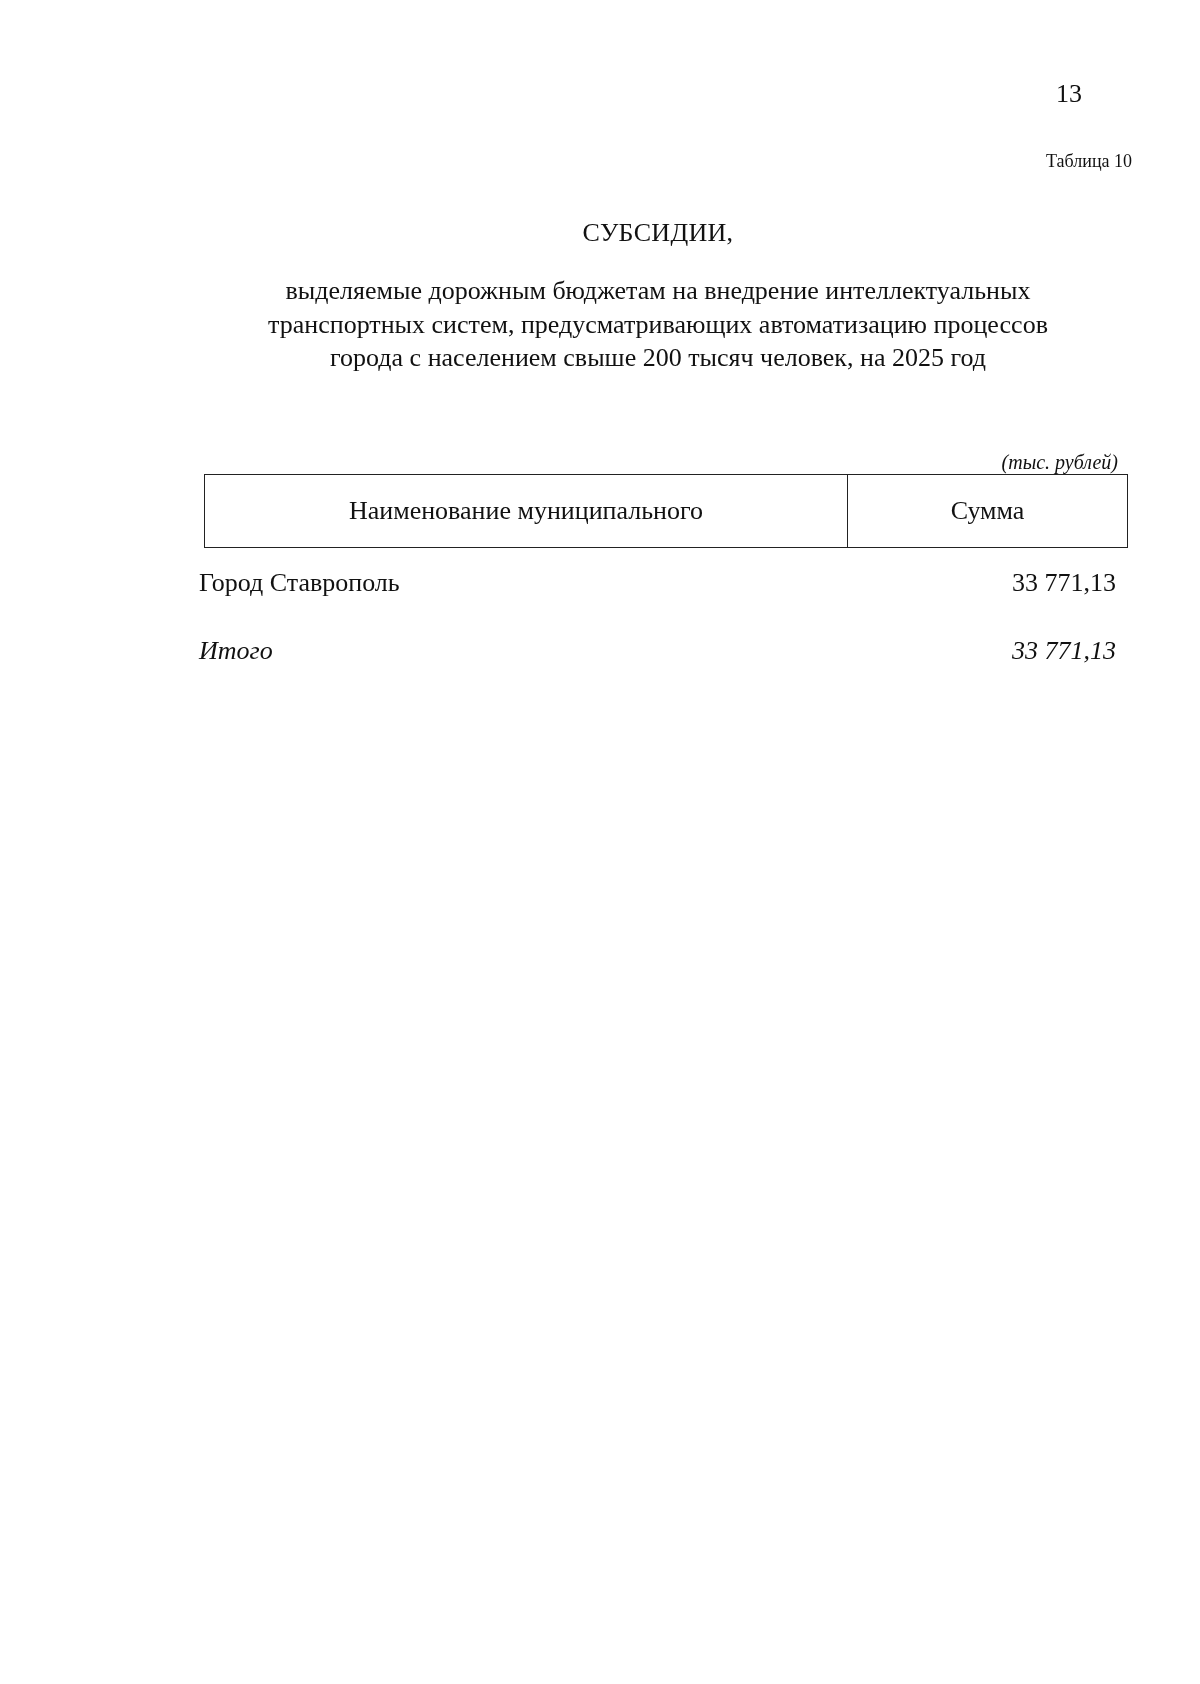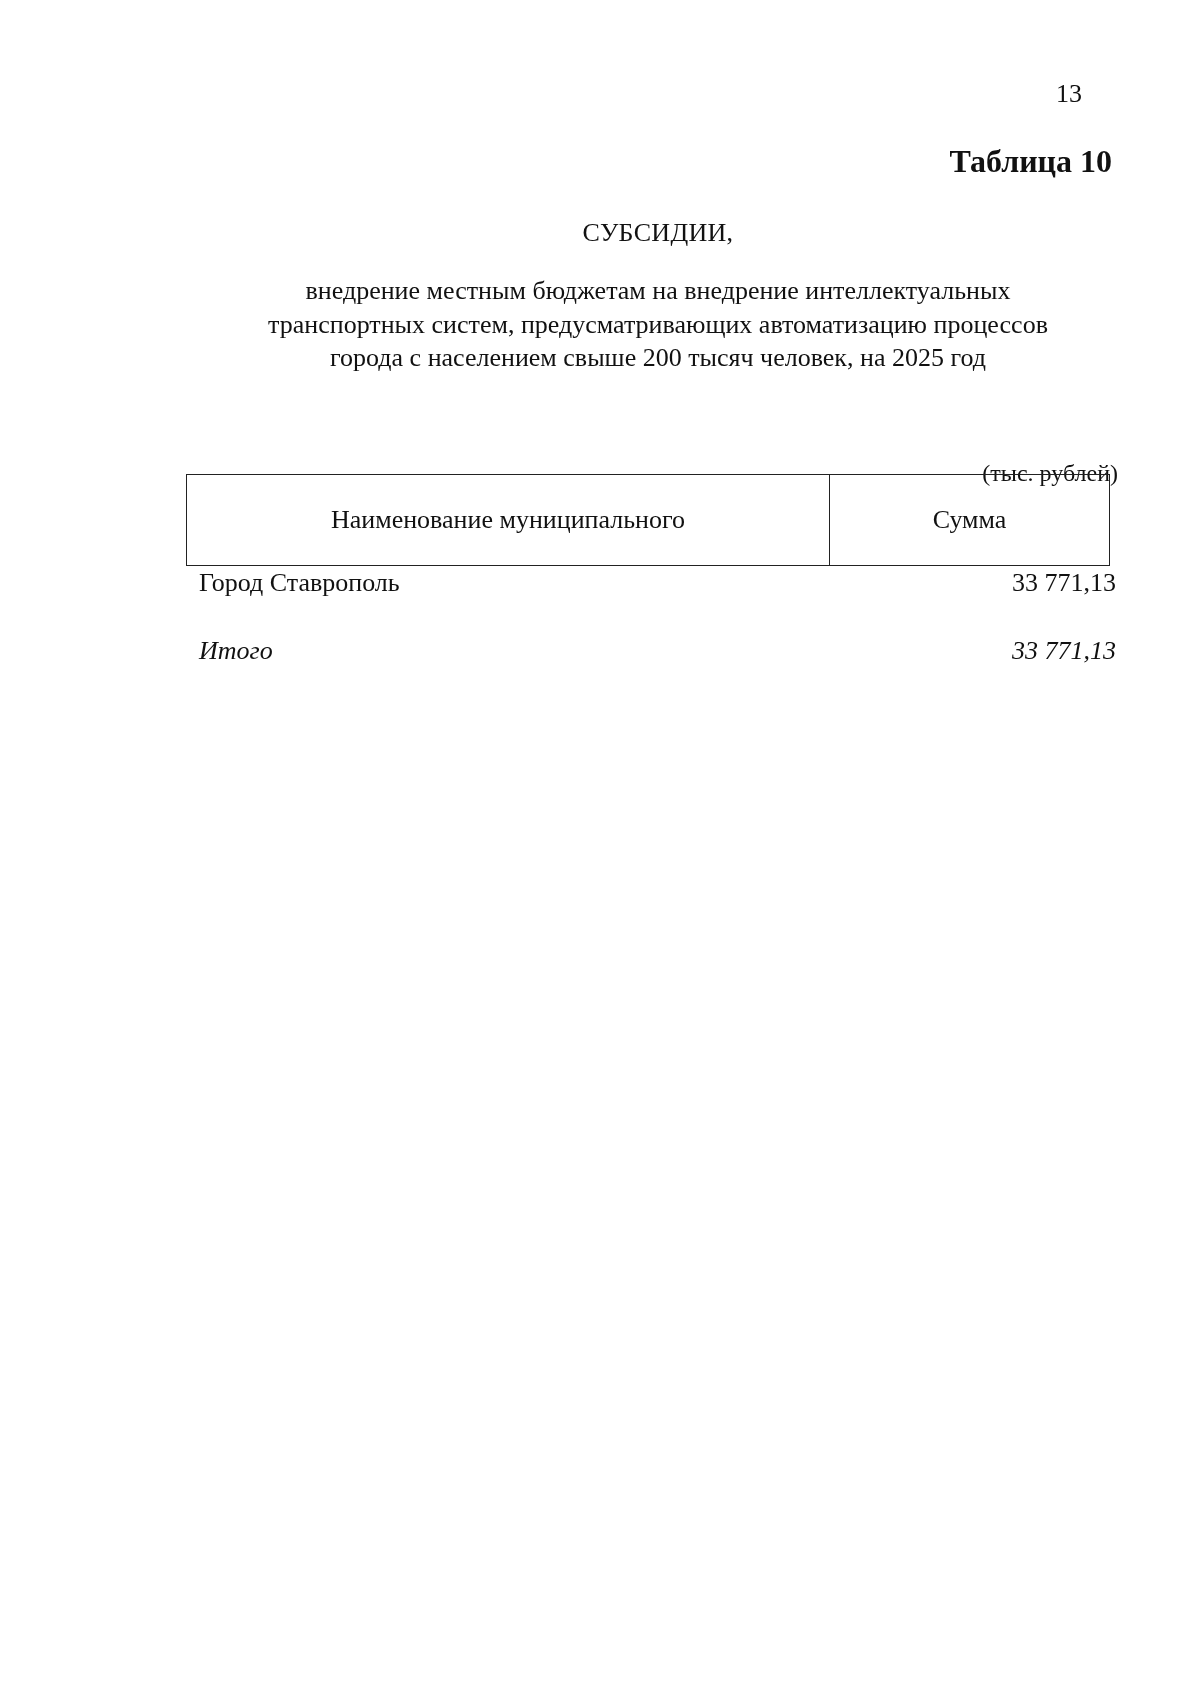--- a/index.html
+++ b/index.html
@@ -1,41 +1,41 @@
 <!DOCTYPE html>
 <html><head>
 <meta charset="utf-8">
 <style>
   html, body { margin: 0; padding: 0; background: #ffffff; }
   body { width: 1200px; height: 1684px; position: relative; overflow: hidden;
          font-family: "Liberation Serif", "DejaVu Serif", serif; color: #111; }
   .abs { position: absolute; }
   .page-number { right: 118px; top: 79px; font-size: 26px; line-height: 30px; text-align: center; }
-  .table-label { right: 88px; top: 146px; font-size: 32px; line-height: 30px; font-weight: bold; }
+  .table-label { right: 68px; top: 146px; font-size: 18px; line-height: 30px; }
   .title { left: 0; width: 1316px; top: 218px; text-align: center; font-size: 26px; line-height: 30px; letter-spacing: 0.3px; }
   .subtitle { left: 190px; width: 936px; top: 274px; text-align: center; font-size: 26px; line-height: 33.5px; }
   .subtitle span { display: block; white-space: nowrap; }
-  .units { right: 82px; top: 458px; font-size: 24px; line-height: 30px; }
-  .header-table { left: 186px; top: 474px; width: 924px; height: 92px; border: 1.5px solid #222; box-sizing: border-box; display: flex; font-family: Liberation Serif, serif; }
+  .units { right: 82px; top: 447px; font-size: 20px; line-height: 30px; font-style: italic; }
+  .header-table { left: 204px; top: 474px; width: 924px; height: 74px; border: 1.5px solid #222; box-sizing: border-box; display: flex; font-family: Liberation Serif, serif; }
   .header-table .col-name { width: 642px; border-right: 1.5px solid #222; display: flex; align-items: center; justify-content: center; text-align: center; font-size: 26px; line-height: 30px; }
   .header-table .col-sum { flex: 1; display: flex; align-items: center; justify-content: center; font-size: 26px; line-height: 30px; text-align: center; }
   .row { left: 199px; width: 917px; display: flex; justify-content: space-between; font-size: 26px; line-height: 30px; }
   .row-1 { top: 568px; }
   .row-2 { top: 636px; font-style: italic; }
 </style>
 </head>
 <body>
 
 <div class="abs page-number">13</div>
 <div class="abs table-label">Таблица 10</div>
 
 <div class="abs title">СУБСИДИИ,</div>
 
 <div class="abs subtitle">
-  <span>внедрение местным бюджетам на внедрение интеллектуальных</span>
+  <span>выделяемые дорожным бюджетам на внедрение интеллектуальных</span>
   <span>транспортных систем, предусматривающих автоматизацию процессов</span>
   <span>города с населением свыше 200 тысяч человек, на 2025 год</span>
 </div>
 
 <div class="abs units">(тыс. рублей)</div>
 
 <div class="abs header-table">
   <div class="col-name">
     <div>
       <div>Наименование муниципального</div>

